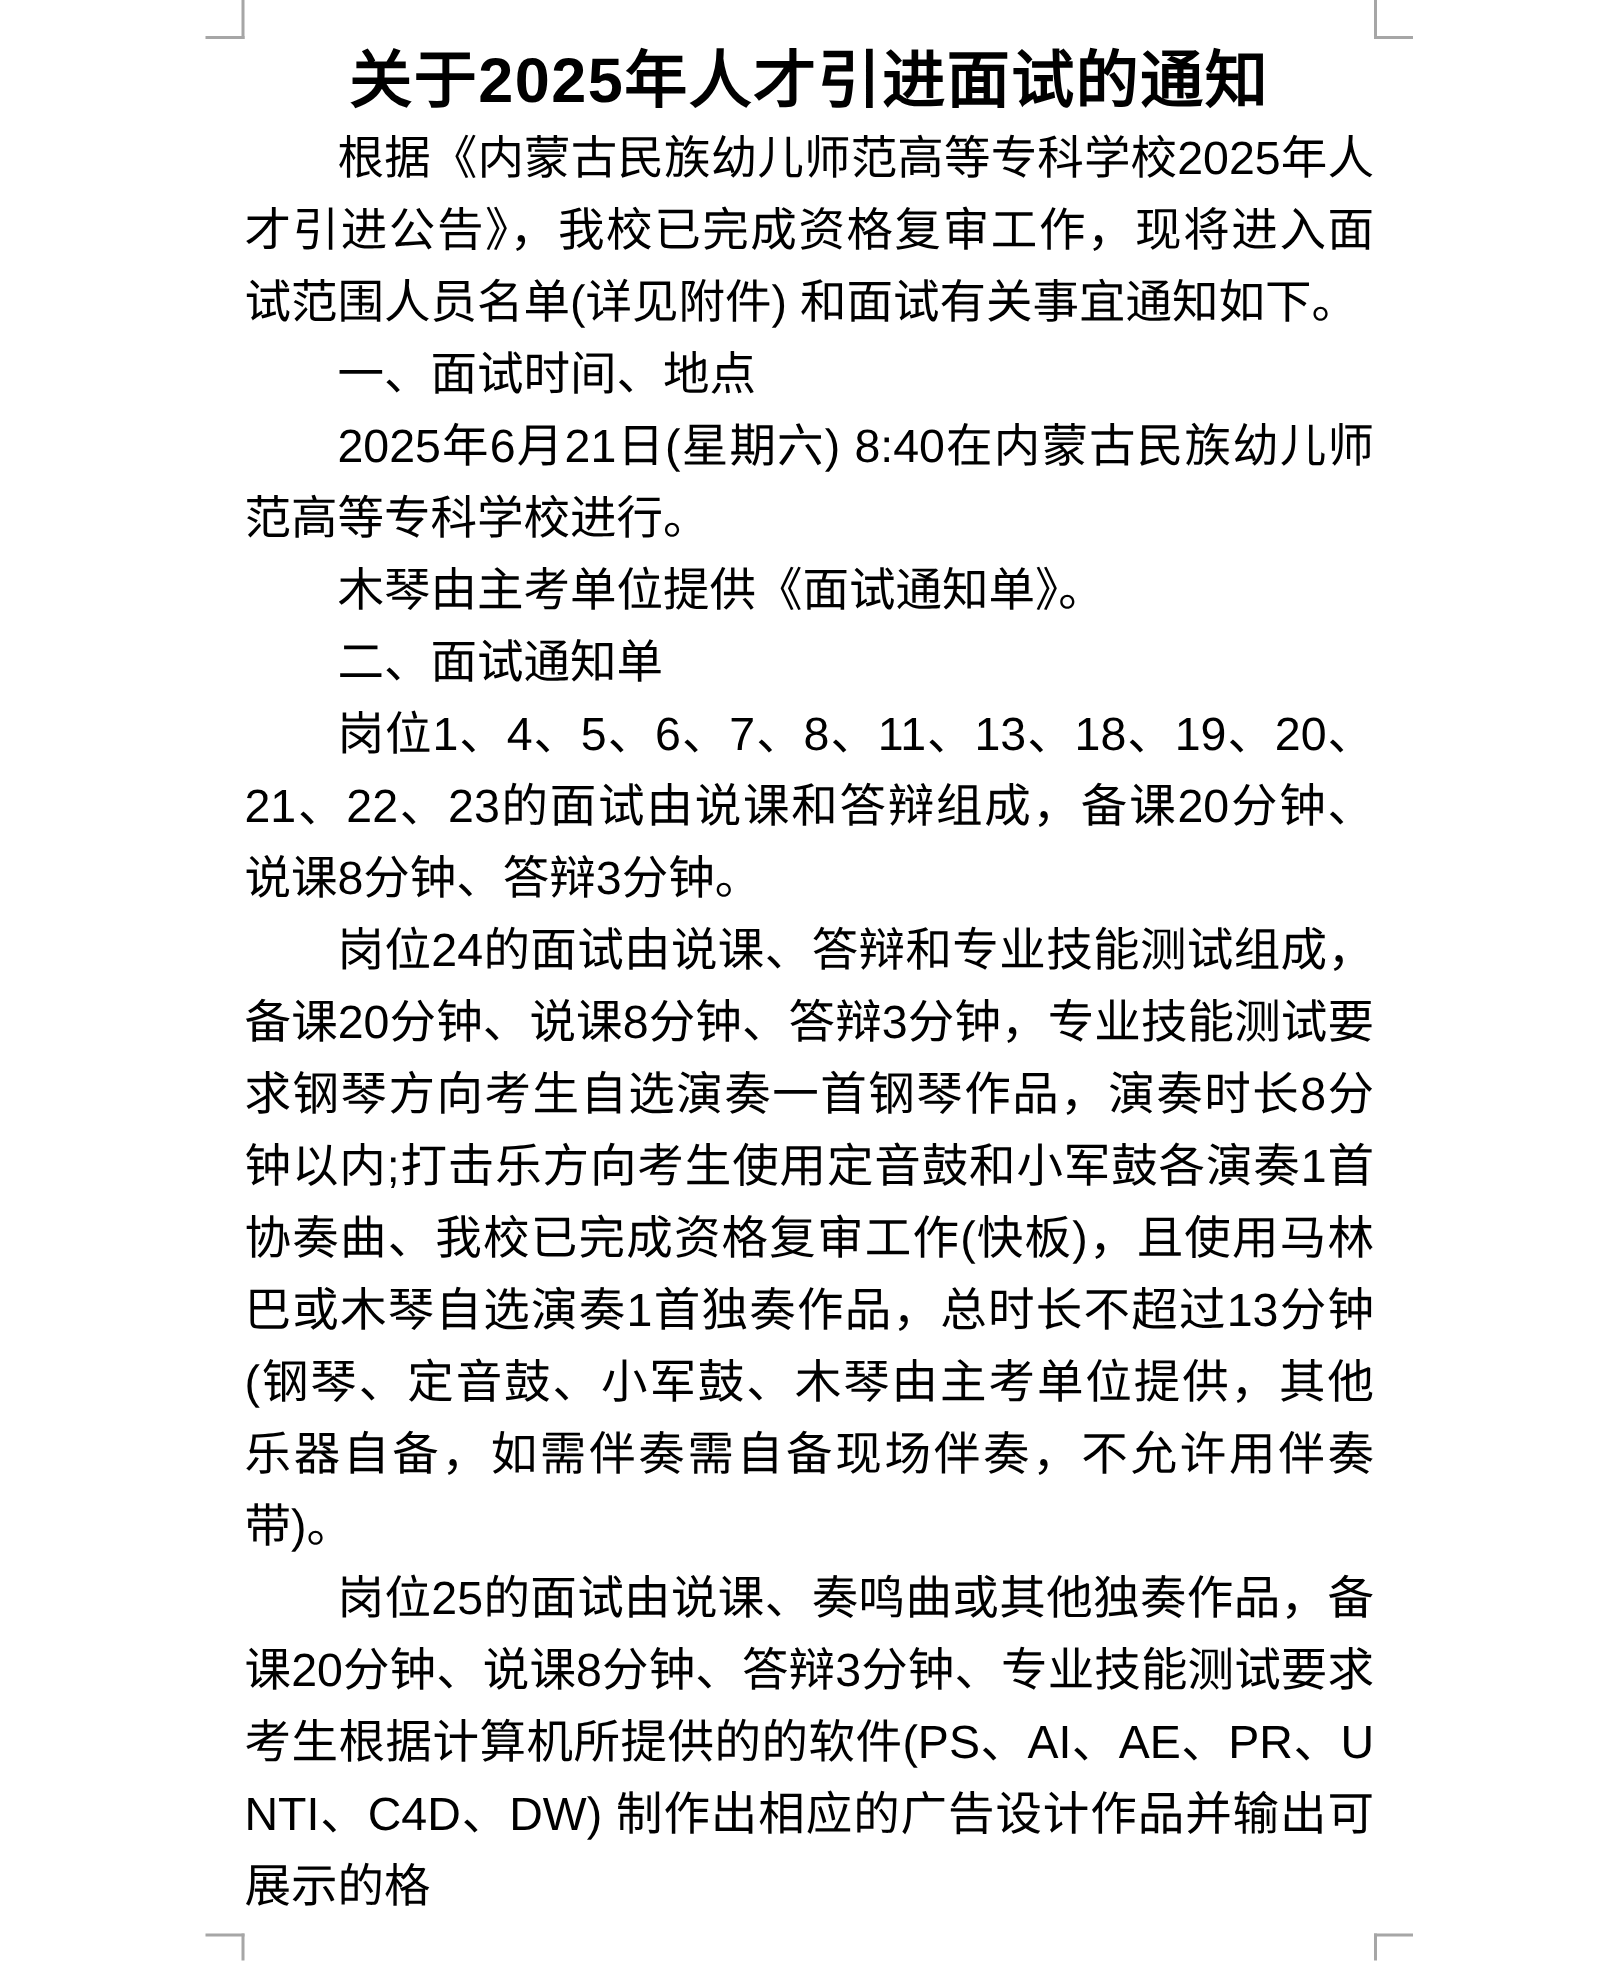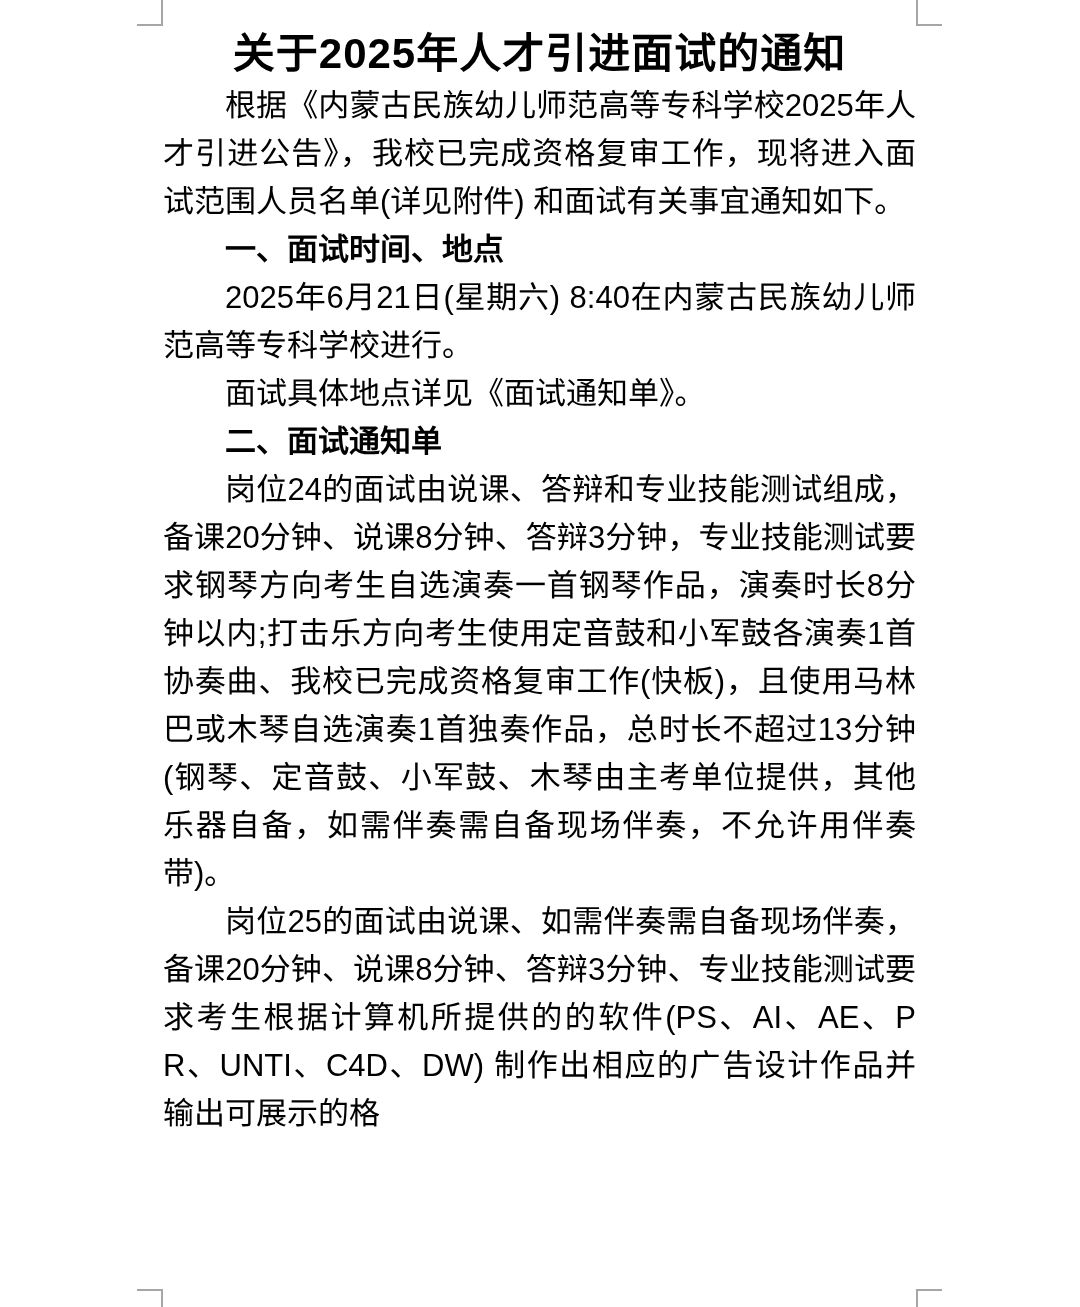--- a/index.html
+++ b/index.html
@@ -72,41 +72,42 @@
     line-height: 48px;
     text-align: justify;
     text-justify: inter-ideograph;
   }
   .doc-body p {
     margin: 0;
     text-indent: 2em;
     word-break: break-all;
   }
   .doc-body p.heading {
-    font-weight: 700;
+    font-weight: 400;
   }
 </style>
 </head>
 <body>
 
 <div class="page">
 
   <div class="crop tl"></div>
   <div class="crop tr"></div>
   <div class="crop bl"></div>
   <div class="crop br"></div>
 
   <div class="textarea">
 
     <h1 class="doc-title">关于2025年人才引进面试的通知</h1>
 
     <div class="doc-body">
       <p class="body">根据《内蒙古民族幼儿师范高等专科学校2025年人才引进公告》，我校已完成资格复审工作，现将进入面试范围人员名单(详见附件) 和面试有关事宜通知如下。</p>
       <p class="heading">一、面试时间、地点</p>
       <p class="body">2025年6月21日(星期六) 8:40在内蒙古民族幼儿师范高等专科学校进行。</p>
-      <p class="body">面试具体地点详见《面试通知单》。</p>
+      <p class="body">木琴由主考单位提供《面试通知单》。</p>
       <p class="heading">二、面试通知单</p>
+      <p class="body">岗位1、4、5、6、7、8、11、13、18、19、20、21、22、23的面试由说课和答辩组成，备课20分钟、说课8分钟、答辩3分钟。</p>
       <p class="body">岗位24的面试由说课、答辩和专业技能测试组成，备课20分钟、说课8分钟、答辩3分钟，专业技能测试要求钢琴方向考生自选演奏一首钢琴作品，演奏时长8分钟以内;打击乐方向考生使用定音鼓和小军鼓各演奏1首协奏曲、我校已完成资格复审工作(快板)，且使用马林巴或木琴自选演奏1首独奏作品，总时长不超过13分钟(钢琴、定音鼓、小军鼓、木琴由主考单位提供，其他乐器自备，如需伴奏需自备现场伴奏，不允许用伴奏带)。</p>
-      <p class="body">岗位25的面试由说课、如需伴奏需自备现场伴奏，备课20分钟、说课8分钟、答辩3分钟、专业技能测试要求考生根据计算机所提供的的软件(PS、AI、AE、PR、UNTI、C4D、DW) 制作出相应的广告设计作品并输出可展示的格</p>
+      <p class="body">岗位25的面试由说课、奏鸣曲或其他独奏作品，备课20分钟、说课8分钟、答辩3分钟、专业技能测试要求考生根据计算机所提供的的软件(PS、AI、AE、PR、UNTI、C4D、DW) 制作出相应的广告设计作品并输出可展示的格</p>
     </div>
 
   </div>
 </div>
 
 </body></html>

